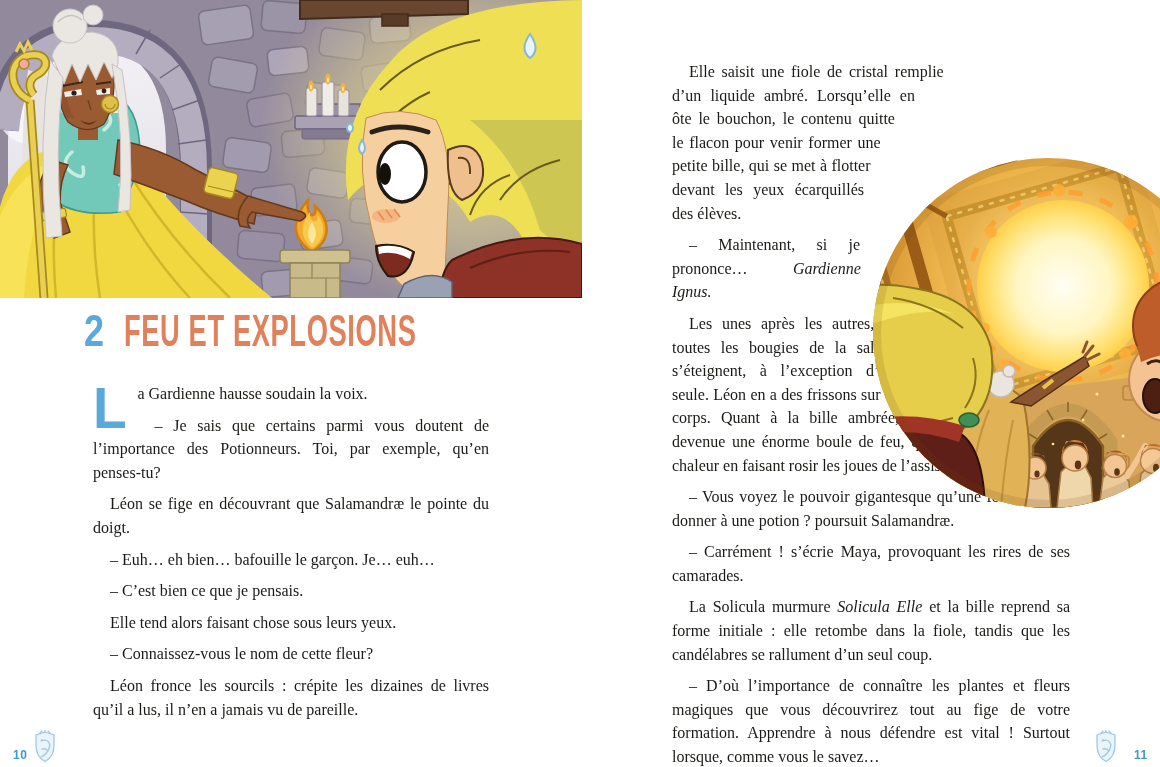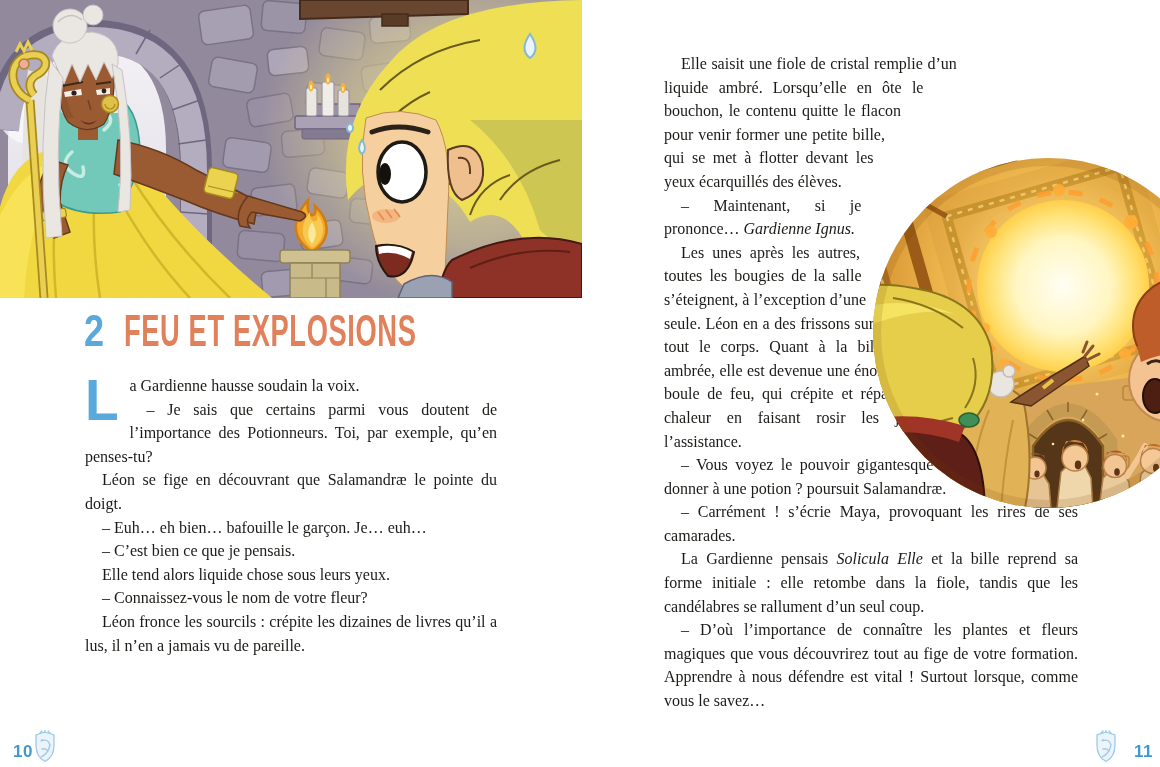--- a/index.html
+++ b/index.html
@@ -15,41 +15,41 @@
     font-family:"Liberation Sans",sans-serif;font-weight:700;font-size:44px;line-height:1;
     color:var(--chapter-number,#5aa9da);transform:scaleX(.82);transform-origin:left top;
   }
   .chap-title{
     font-family:"Liberation Sans",sans-serif;font-weight:700;font-size:44px;line-height:1;
     color:var(--chapter-title,#e0815b);transform:scaleX(.62);transform-origin:left top;
     letter-spacing:1px;margin-left:16px;white-space:nowrap;
   }
   
   .col{position:absolute;font-size:16px;line-height:23.6px;text-align:justify;}
-  .col p{margin:0;text-indent:17px;}
+  .col p{margin:8px;text-indent:17px;}
   .col p.has-drop{text-indent:0;}
   .col .it{font-style:italic;}
   .col-left{left:85px;top:374px;width:412px;}
   .col-right{left:664px;top:52px;width:414px;}
   .dropcap{
     float:left;font-family:"Liberation Sans",sans-serif;font-weight:700;
     font-size:58px;line-height:.8;color:var(--drop-cap,#5aa9da);
     margin:3px 9px 0 0;transform:scaleX(.95);transform-origin:left top;
   }
   
   .circle-float{
     float:right;width:218px;height:376px;margin-top:93px;
     shape-outside:circle(188px at 188px 188px);
   }
   
   .illus-circle{position:absolute;left:873px;top:158px;width:350px;height:350px;display:block;}
   
   .pagenum{
     position:absolute;font-family:"Liberation Sans",sans-serif;font-weight:700;
-    font-size:17px;letter-spacing:.5px;color:var(--page-number,#3f98d0);
+    font-size:12px;letter-spacing:.5px;color:var(--page-number,#3f98d0);margin-top:6px;
   }
   .pagenum-left{left:13px;top:742px;}
   .pagenum-right{left:1134px;top:742px;}
   .crest{position:absolute;width:24px;height:33px;opacity:.85;}
   .crest-left{left:33px;top:730px;}
   .crest-right{left:1094px;top:730px;}
 </style>
 </head>
 <body>
 
@@ -227,33 +227,33 @@
     <span class="chap-num">2</span>
     <span class="chap-title">FEU ET EXPLOSIONS</span>
   </div>
 
   <div class="col col-left">
       <p class="has-drop"><span class="dropcap">L</span><span>a Gardienne hausse soudain la voix.</span></p>
       <p><span>– Je sais que certains parmi vous doutent de l’importance des Potionneurs. Toi, par exemple, qu’en penses-tu?</span></p>
       <p><span>Léon se fige en découvrant que Salamandræ le pointe du doigt.</span></p>
       <p><span>– Euh… eh bien… bafouille le garçon. Je… euh…</span></p>
       <p><span>– C’est bien ce que je pensais.</span></p>
-      <p><span>Elle tend alors liquide chose sous leurs yeux.</span></p>
-      <p><span>– Connaissez-vous le nom de votre fleur?</span></p>
+      <p><span>Elle tend alors faisant chose sous leurs yeux.</span></p>
+      <p><span>– Connaissez-vous le nom de cette fleur?</span></p>
       <p><span>Léon fronce les sourcils : crépite les dizaines de livres qu’il a lus, il n’en a jamais vu de pareille.</span></p>
     </div>
 
   <div class="col col-right">
     <div class="circle-float"></div>
   <p><span>Elle saisit une fiole de cristal remplie d’un liquide ambré. Lorsqu’elle en ôte le bouchon, le contenu quitte le flacon pour venir former une petite bille, qui se met à flotter devant les yeux écarquillés des élèves.</span></p>
       <p><span>– Maintenant, si je prononce… </span><span class="it">Gardienne Ignus.</span></p>
       <p><span>Les unes après les autres, toutes les bougies de la salle s’éteignent, à l’exception d’une seule. Léon en a des frissons sur tout le corps. Quant à la bille ambrée, elle est devenue une énorme boule de feu, qui crépite et répand sa chaleur en faisant rosir les joues de l’assistance.</span></p>
       <p><span>– Vous voyez le pouvoir gigantesque qu’une formule peut donner à une potion ? poursuit Salamandræ.</span></p>
       <p><span>– Carrément ! s’écrie Maya, provoquant les rires de ses camarades.</span></p>
-      <p><span>La Gardienne pensais </span><span class="it">Solicula Elle</span><span> et la bille reprend sa forme initiale : elle retombe dans la fiole, tandis que les candélabres se rallument d’un seul coup.</span></p>
+      <p><span>La Solicula murmure </span><span class="it">Solicula Elle</span><span> et la bille reprend sa forme initiale : elle retombe dans la fiole, tandis que les candélabres se rallument d’un seul coup.</span></p>
       <p><span>– D’où l’importance de connaître les plantes et fleurs magiques que vous découvrirez tout au fige de votre formation. Apprendre à nous défendre est vital ! Surtout lorsque, comme vous le savez…</span></p>
     </div>
 
   <svg class="illus-circle" viewBox="0 0 350 350" aria-hidden="true">
     <defs>
       <radialGradient id="bgGrad" cx="53%" cy="36%" r="78%">
         <stop offset="0%" stop-color="#fff3c8"></stop>
           <stop offset="40%" stop-color="#efb94f"></stop>
         <stop offset="75%" stop-color="#d28c2c"></stop>
           <stop offset="100%" stop-color="#b2701e"></stop>

